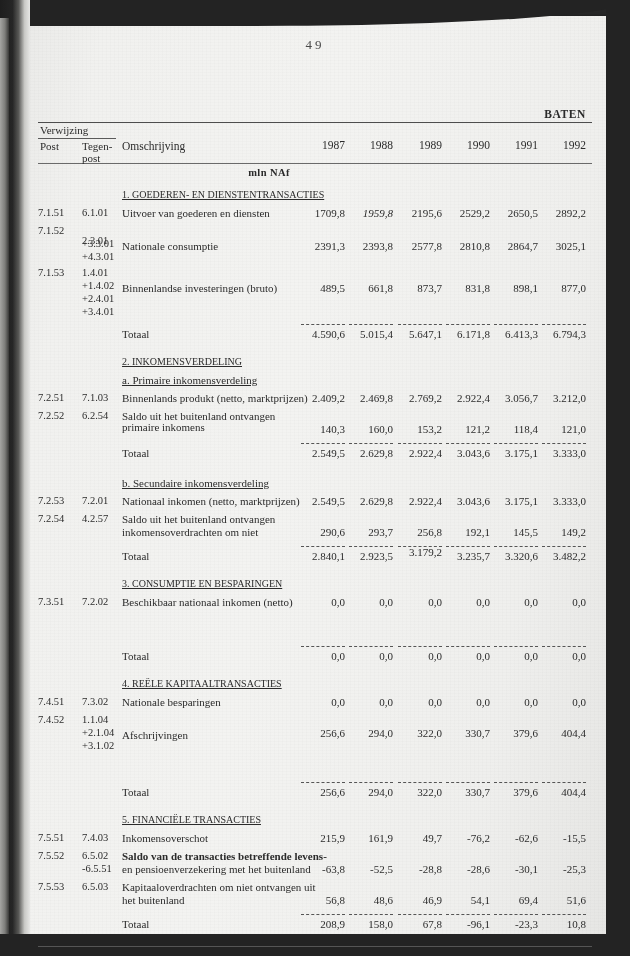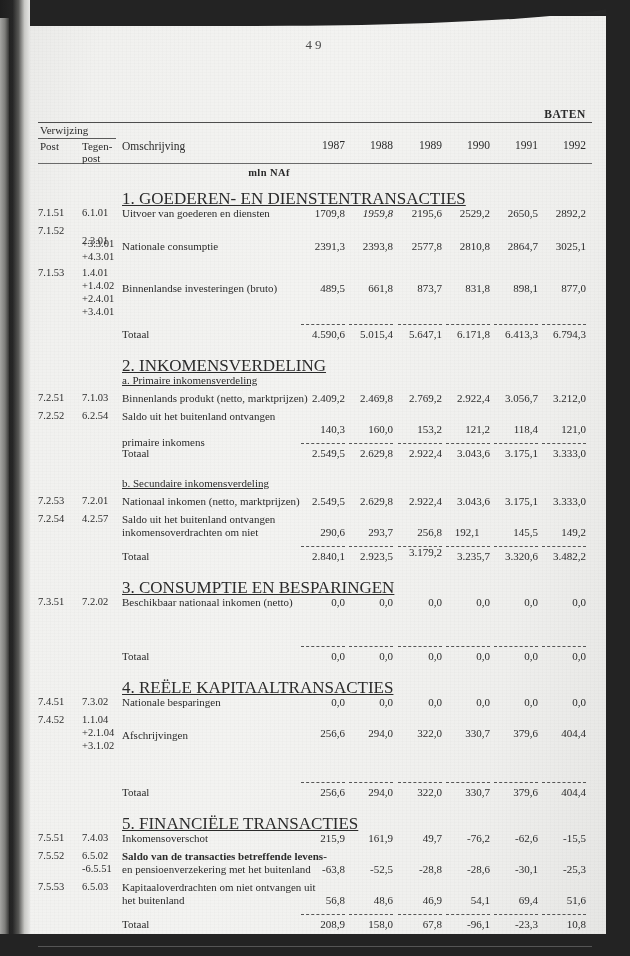--- a/index.html
+++ b/index.html
@@ -86,21 +86,21 @@
 
   .mln{
     text-align:center;font-weight:bold;font-size:10.5px;letter-spacing:.4px;
     padding-top:3px;padding-bottom:1px;padding-right:92px;
   }
 
   .body{ position:relative; }
   .post{ position:absolute; width:40px; text-align:left; font-size:10.5px; }
   .tegen{ position:absolute; width:46px; text-align:left; font-size:10.5px; }
   .desc{ position:absolute; left:84px; font-size:11px; white-space:nowrap;}
-  .sect{ position:absolute; left:84px; font-size:17px; text-decoration:underline; white-space:nowrap;}
+  .sect{ position:absolute; left:84px; font-size:10px; text-decoration:underline; white-space:nowrap;}
   .sub{ position:absolute; left:84px; font-size:11px; text-decoration:underline; white-space:nowrap;}
   .tot{ position:absolute; left:84px; font-size:11px; }
   .num{ position:absolute; width:46px; text-align:right; font-size:11px; }
   .dash{ position:absolute; width:44px; border-top:1px dashed #555; height:0; }
 
   .endrule{ position:absolute;left:38px;width:554px;border-top:1px solid #555; }
 </style>
 </head>
 <body>
 
@@ -190,21 +190,21 @@
         <div class="desc" style="left: 84px; top: 213px;">Binnenlands produkt (netto, marktprijzen)</div>
         <div class="num" style="left: 261px; top: 213px; width: 46px;">2.409,2</div>
         <div class="num" style="left: 309px; top: 213px; width: 46px;">2.469,8</div>
         <div class="num" style="left: 358px; top: 213px; width: 46px;">2.769,2</div>
         <div class="num" style="left: 406px; top: 213px; width: 46px;">2.922,4</div>
         <div class="num" style="left: 454px; top: 213px; width: 46px;">3.056,7</div>
         <div class="num" style="left: 502px; top: 213px; width: 46px;">3.212,0</div>
         <div class="post" style="left: 0px; top: 231px; width: 40px;">7.2.52</div>
         <div class="tegen" style="left: 44px; top: 231px; width: 46px;">6.2.54</div>
         <div class="desc" style="left: 84px; top: 231px;">Saldo uit het buitenland ontvangen</div>
-        <div class="desc" style="left: 84px; top: 257px; font-family: Liberation Serif, serif;">primaire inkomens</div>
+        <div class="desc" style="left: 84px; top: 242px; font-family: Liberation Serif, serif;">primaire inkomens</div>
         <div class="num" style="left: 261px; top: 244px; width: 46px;">140,3</div>
         <div class="num" style="left: 309px; top: 244px; width: 46px;">160,0</div>
         <div class="num" style="left: 358px; top: 244px; width: 46px;">153,2</div>
         <div class="num" style="left: 406px; top: 244px; width: 46px;">121,2</div>
         <div class="num" style="left: 454px; top: 244px; width: 46px;">118,4</div>
         <div class="num" style="left: 502px; top: 244px; width: 46px;">121,0</div>
         <div class="dash" style="left: 263px; top: 264px;"></div>
         <div class="dash" style="left: 311px; top: 264px;"></div>
         <div class="dash" style="left: 360px; top: 264px;"></div>
         <div class="dash" style="left: 408px; top: 264px;"></div>
@@ -227,21 +227,21 @@
         <div class="num" style="left: 406px; top: 316px; width: 46px;">3.043,6</div>
         <div class="num" style="left: 454px; top: 316px; width: 46px;">3.175,1</div>
         <div class="num" style="left: 502px; top: 316px; width: 46px;">3.333,0</div>
         <div class="post" style="left: 0px; top: 334px; width: 40px;">7.2.54</div>
         <div class="tegen" style="left: 44px; top: 334px; width: 46px;">4.2.57</div>
         <div class="desc" style="left: 84px; top: 334px;">Saldo uit het buitenland ontvangen</div>
         <div class="desc" style="left: 84px; top: 347px;">inkomensoverdrachten om niet</div>
         <div class="num" style="left: 261px; top: 347px; width: 46px;">290,6</div>
         <div class="num" style="left: 309px; top: 347px; width: 46px;">293,7</div>
         <div class="num" style="left: 358px; top: 347px; width: 46px;">256,8</div>
-        <div class="num" style="left: 406px; top: 347px; width: 46px; text-align: center;">192,1</div>
+        <div class="num" style="left: 406px; top: 347px; width: 46px;">192,1</div>
         <div class="num" style="left: 454px; top: 347px; width: 46px;">145,5</div>
         <div class="num" style="left: 502px; top: 347px; width: 46px;">149,2</div>
         <div class="dash" style="left: 263px; top: 367px;"></div>
         <div class="dash" style="left: 311px; top: 367px;"></div>
         <div class="dash" style="left: 360px; top: 367px;"></div>
         <div class="dash" style="left: 408px; top: 367px;"></div>
         <div class="dash" style="left: 456px; top: 367px;"></div>
         <div class="dash" style="left: 504px; top: 367px;"></div>
         <div class="tot" style="left: 84px; top: 371px;">Totaal</div>
         <div class="num" style="left: 261px; top: 371px; width: 46px;">2.840,1</div>

